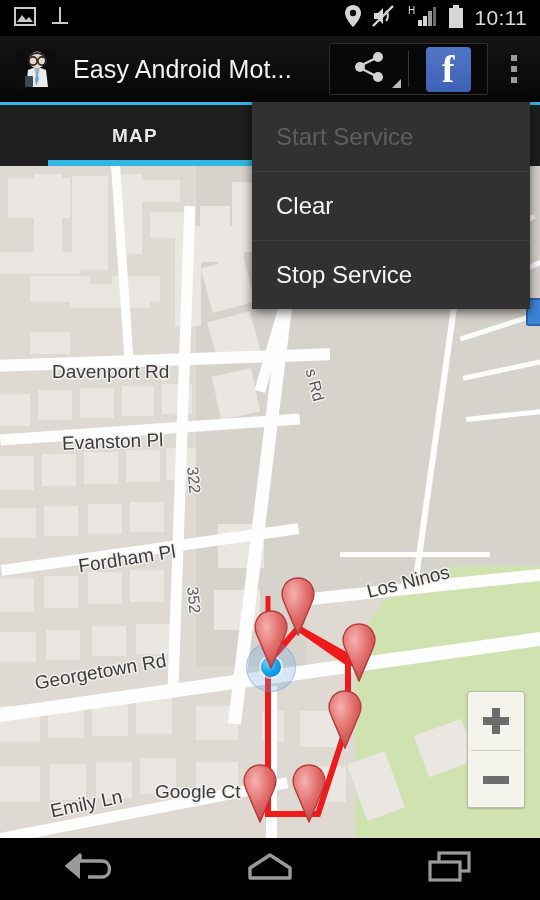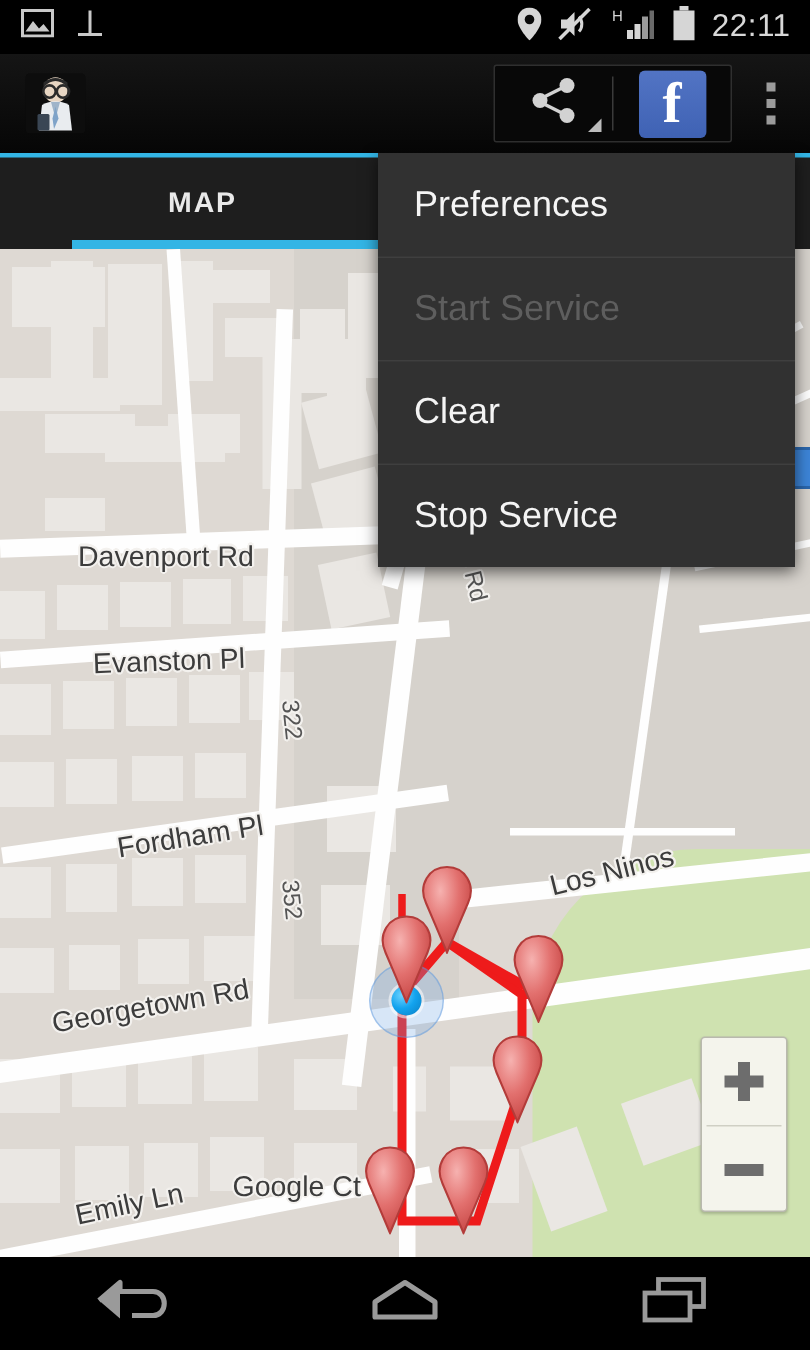--- a/index.html
+++ b/index.html
@@ -154,39 +154,40 @@
           <rect x="21" y="6" width="4" height="15" fill="#9a9a9a"></rect>
           <path d="M26 2 L29 2 L29 21 L26 21 Z" fill="#6a6a6a"></path>
         </svg>
       </span>
       <span class="sb-ico">
         <svg width="16" height="23" viewBox="0 0 16 23">
           <rect x="5" y="0" width="6" height="3" fill="#d6d6d6"></rect>
           <rect x="1" y="3" width="14" height="20" fill="#d6d6d6"></rect>
         </svg>
       </span>
-      <span class="sb-time">22:11</span>
+      <span class="sb-time">10:11</span>
     </div>
   </div>
 
   <div class="actionbar">
     <div class="ab-icon">
       <svg width="40" height="40" viewBox="0 0 40 40">
         <rect width="40" height="40" fill="#0d0d0d"></rect>
         <ellipse cx="20" cy="11" rx="8" ry="8.5" fill="#e8d6c3"></ellipse>
         <path d="M12 9 Q20 1 28 9 L28 6 Q20 0 12 6 Z" fill="#2a2a2a"></path>
         <circle cx="16" cy="12" r="4.1" fill="none" stroke="#2b2b2b" stroke-width="1.7"></circle>
         <circle cx="25" cy="12" r="4.1" fill="none" stroke="#2b2b2b" stroke-width="1.7"></circle>
         <line x1="20" y1="12" x2="21" y2="12" stroke="#2b2b2b" stroke-width="1.7"></line>
         <path d="M11 21 Q20 16 29 21 L31 38 L9 38 Z" fill="#e9ecef"></path>
         <path d="M17 19 L20 30 L23 19 Z" fill="#9fb4c9"></path>
         <path d="M20 22 L22 30 L19 37 L18 30 Z" fill="#7fa3c8"></path>
         <rect x="8" y="27" width="8" height="11" rx="1" fill="#3a4654"></rect>
       </svg>
     </div>
+    <div class="ab-title">Easy Android Mot...</div>
 
     <div class="ab-actions">
       <div class="share-group">
         <div class="share-btn">
           <span>
             <svg width="34" height="34" viewBox="0 0 34 34">
               <circle cx="26" cy="7" r="5" fill="#d2d2d2"></circle>
               <circle cx="8" cy="17" r="5" fill="#d2d2d2"></circle>
               <circle cx="26" cy="27" r="5" fill="#d2d2d2"></circle>
               <line x1="10" y1="15" x2="24" y2="8" stroke="#d2d2d2" stroke-width="2.4"></line>
@@ -378,23 +379,20 @@
         <span class="zplus"></span>
       </div>
       <div class="zsep"></div>
       <div class="zbtn">
         <span class="zminus"></span>
       </div>
     </div>
   </div>
 
   <div class="menu">
-    <div class="menu-item">
-      <span>Preferences</span>
-    </div>
     <div class="menu-item disabled">
       <span>Start Service</span>
     </div>
     <div class="menu-item">
       <span>Clear</span>
     </div>
     <div class="menu-item">
       <span>Stop Service</span>
     </div>
   </div>

